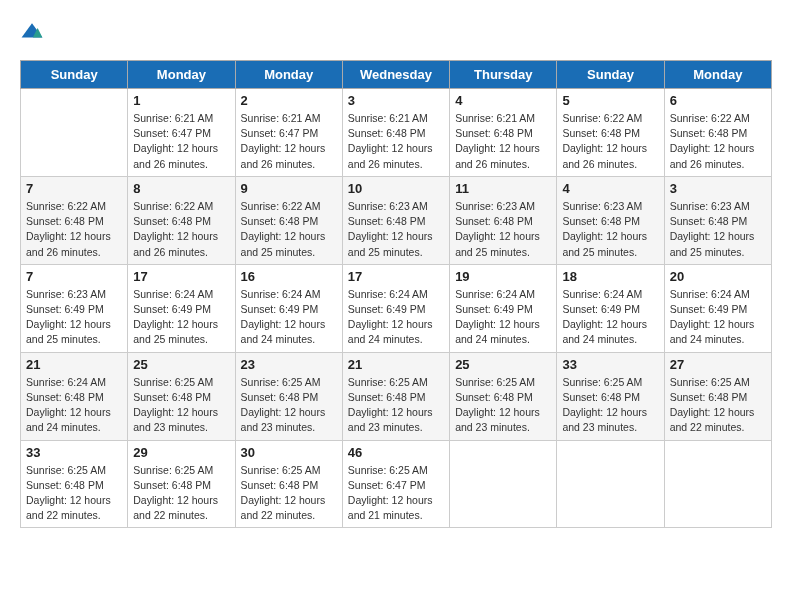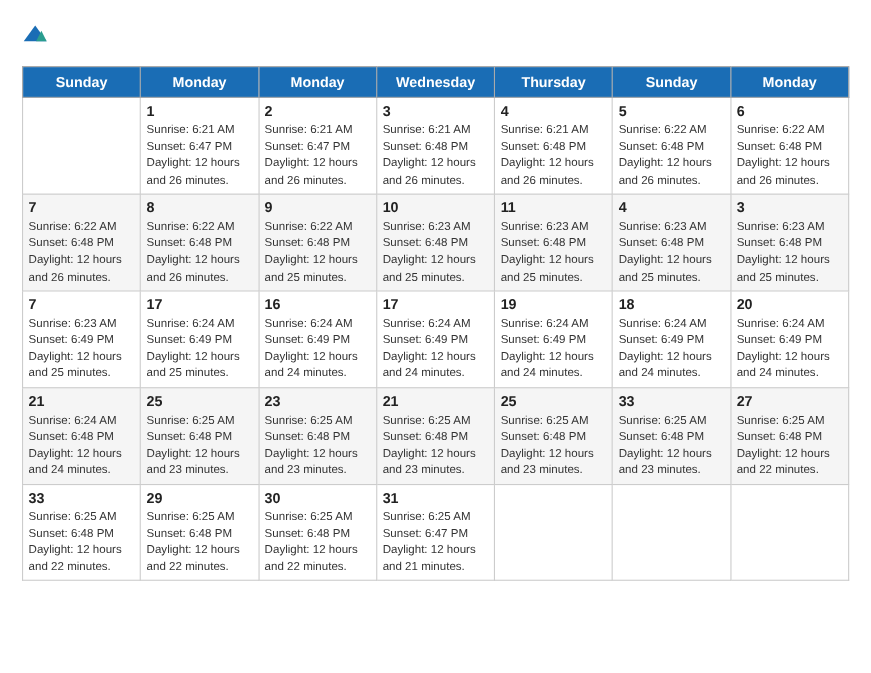--- a/index.html
+++ b/index.html
@@ -239,21 +239,21 @@
         </td>
         <td>
           <div class="day-number">29</div>
           <div class="day-info">Sunrise: 6:25 AM<br>Sunset: 6:48 PM<br>Daylight: 12 hours and 22 minutes.</div>
         </td>
         <td>
           <div class="day-number">30</div>
           <div class="day-info">Sunrise: 6:25 AM<br>Sunset: 6:48 PM<br>Daylight: 12 hours and 22 minutes.</div>
         </td>
         <td>
-          <div class="day-number">31</div>
+          <div class="day-number">46</div>
           <div class="day-info">Sunrise: 6:25 AM<br>Sunset: 6:47 PM<br>Daylight: 12 hours and 21 minutes.</div>
         </td>
         <td class="empty-cell"></td>
         <td class="empty-cell"></td>
         <td class="empty-cell"></td>
       </tr>
     </tbody>
 </table>
 
 </body></html>

